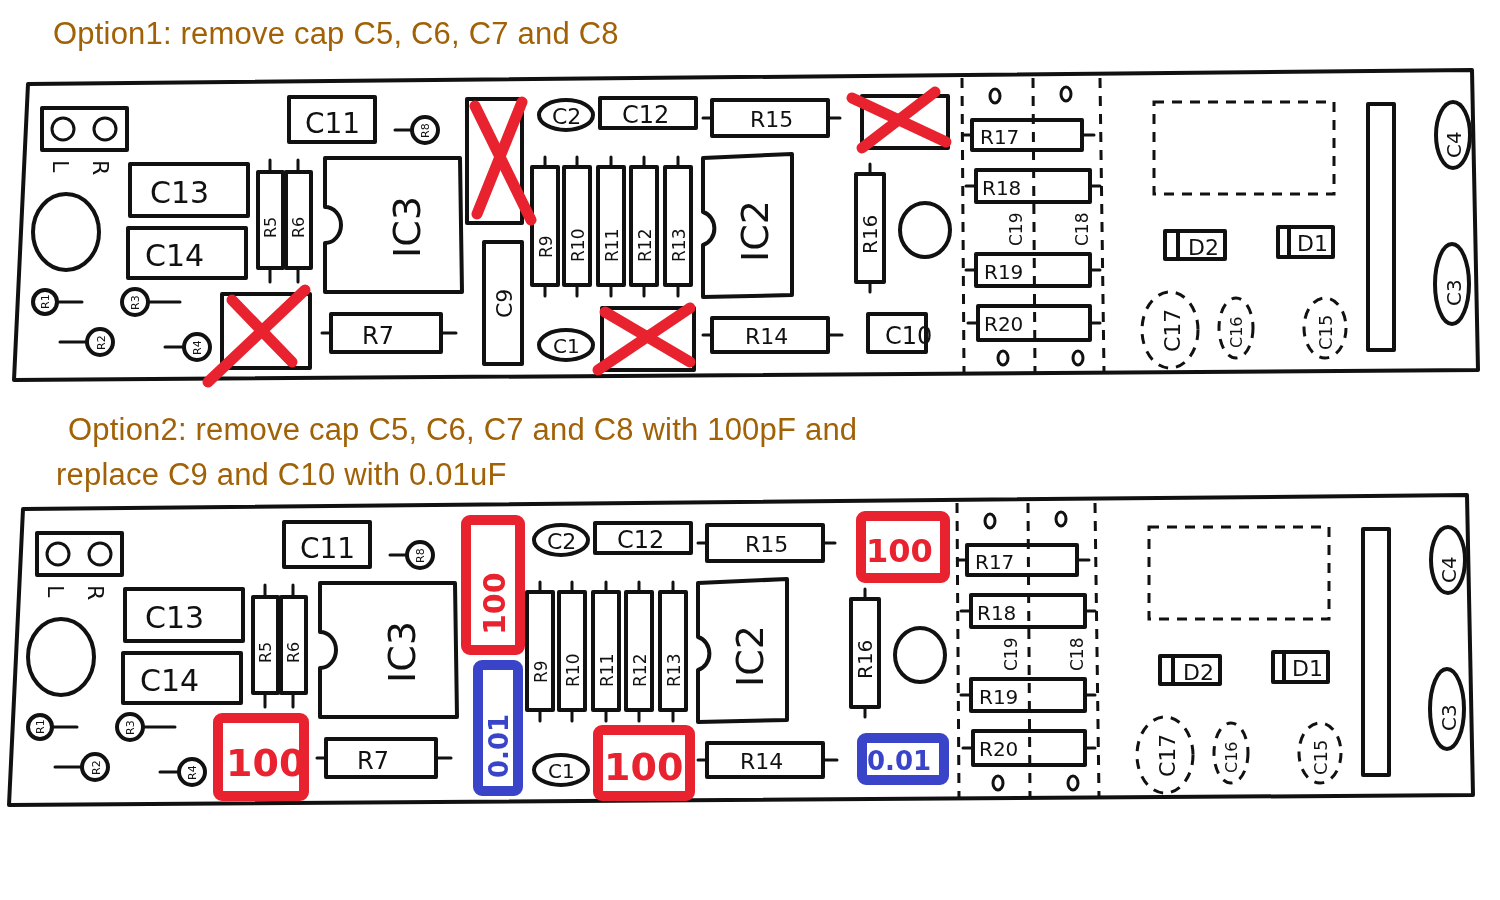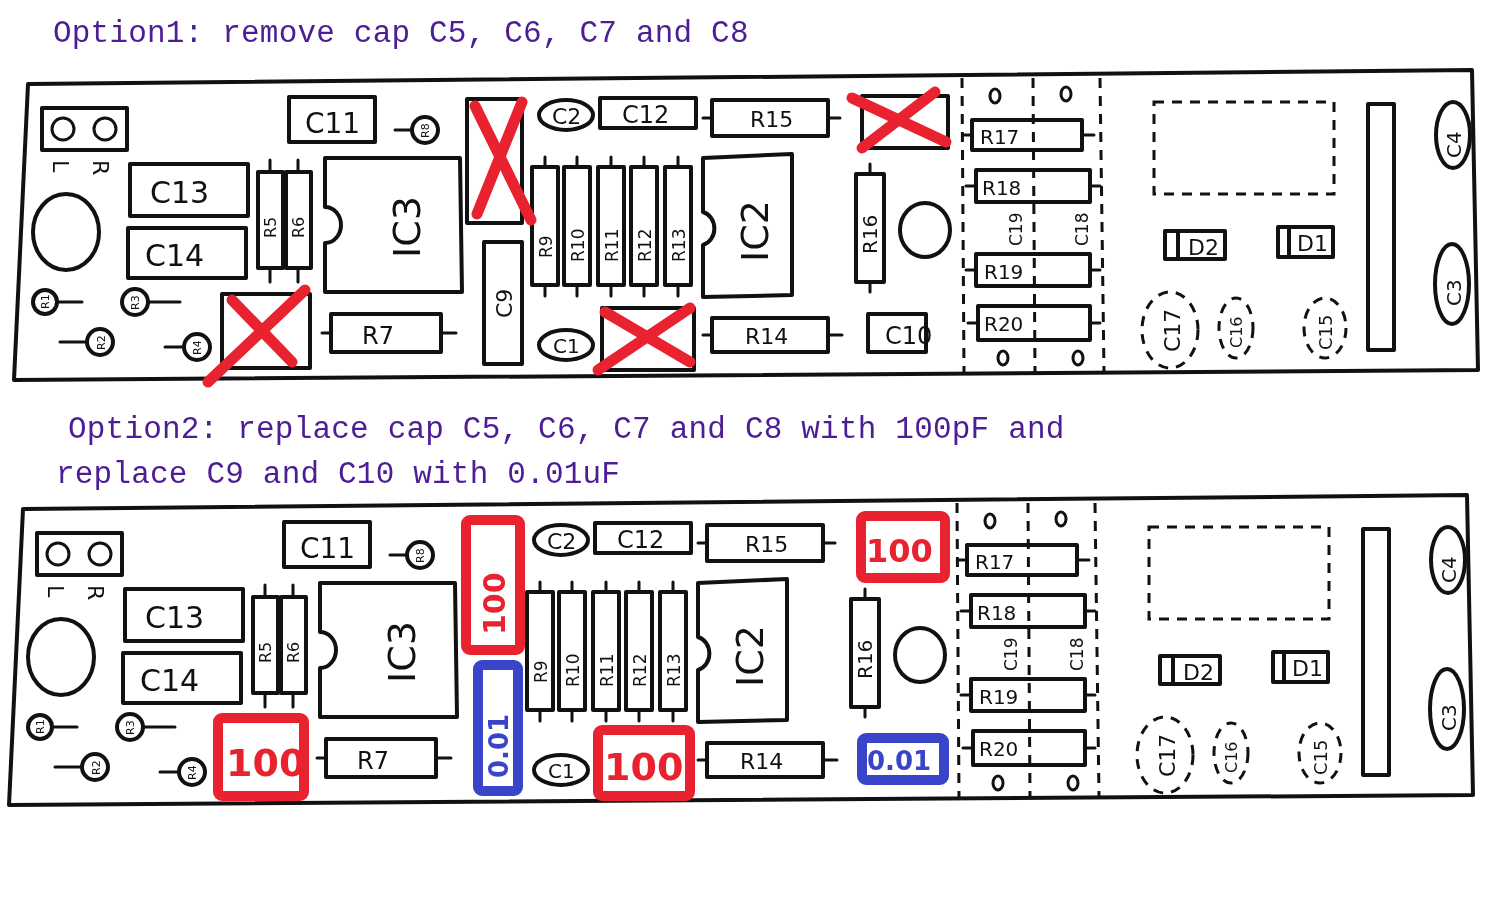--- a/index.html
+++ b/index.html
@@ -1,33 +1,33 @@
 <!DOCTYPE html>
 <html><head>
 <meta charset="utf-8">
 <style>
   html,body{margin:0;padding:0;background:#ffffff;}
   body{width:1500px;height:900px;position:relative;overflow:hidden;font-family:"DejaVu Sans",sans-serif;}
-  .title{position:absolute;font-family:Liberation Mono, monospace;font-size:31px;color:#4c1d95;white-space:nowrap;letter-spacing:0.2px;}
+  .title{position:absolute;font-family:Liberation Sans, sans-serif;font-size:31px;color:#a16207;white-space:nowrap;letter-spacing:0.2px;}
   svg{position:absolute;left:0;top:0;}
   .ink{fill:none;stroke:#111;stroke-width:4;stroke-linejoin:round;stroke-linecap:round;}
   .thin{fill:none;stroke:#111;stroke-width:3;stroke-linecap:round;}
   .dash{fill:none;stroke:#111;stroke-width:3;stroke-dasharray:10 8;}
   .lbl{font-family:"DejaVu Sans",sans-serif;fill:#111;font-weight:normal;}
   .x{stroke:#e8222e;stroke-width:11;stroke-linecap:round;fill:none;}
   .redbox{fill:none;stroke:#e8222e;stroke-width:10;stroke-linejoin:round;}
   .bluebox{fill:none;stroke:#3a44c8;stroke-width:10;stroke-linejoin:round;}
   .redtxt{fill:#e8222e;font-family:"DejaVu Sans",sans-serif;font-weight:bold;}
   .bluetxt{fill:#3a44c8;font-family:"DejaVu Sans",sans-serif;font-weight:bold;}
 </style>
 </head>
 <body>
 
 <div class="title" style="left:53px;top:16px;">Option1: remove cap C5, C6, C7 and C8</div>
-<div class="title" style="left:68px;top:412px;">Option2: replace cap C5, C6, C7 and C8 with 100pF and</div>
+<div class="title" style="left:68px;top:412px;">Option2: remove cap C5, C6, C7 and C8 with 100pF and</div>
 <div class="title" style="left:56px;top:457px;">replace C9 and C10 with 0.01uF</div>
 
 <svg width="1500" height="900">
 
   <defs>
     <g id="pcb">
 
       <path class="ink" d="M28,84 L1472,70 L1478,370 L14,380 Z"></path>
 
       <rect class="ink" x="42" y="108" width="85" height="42"></rect>

